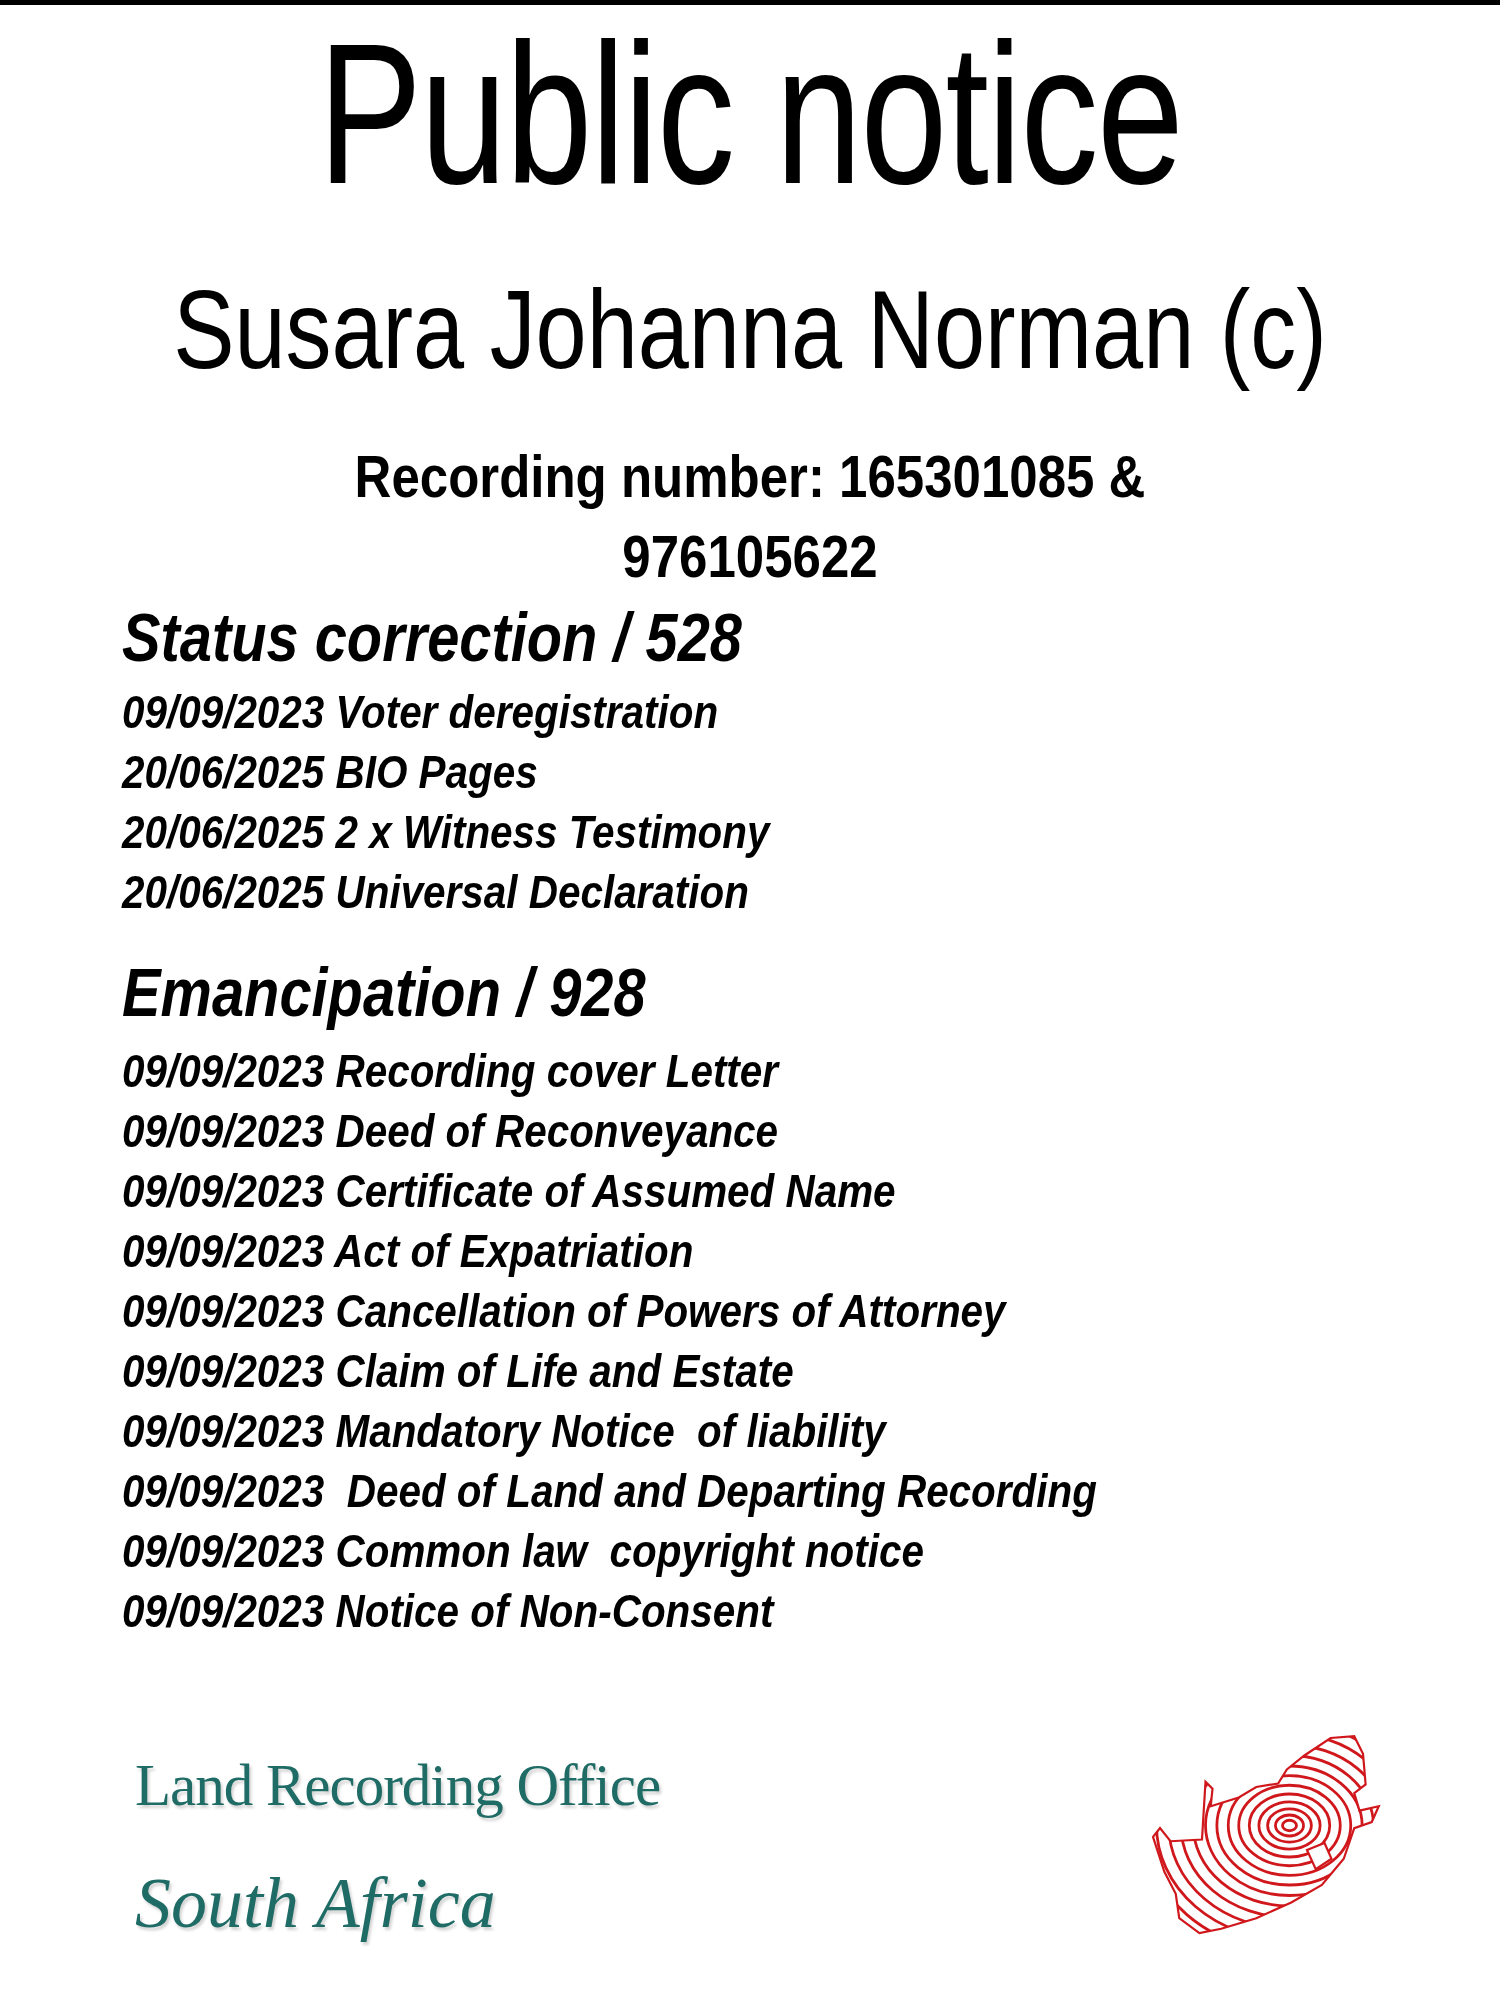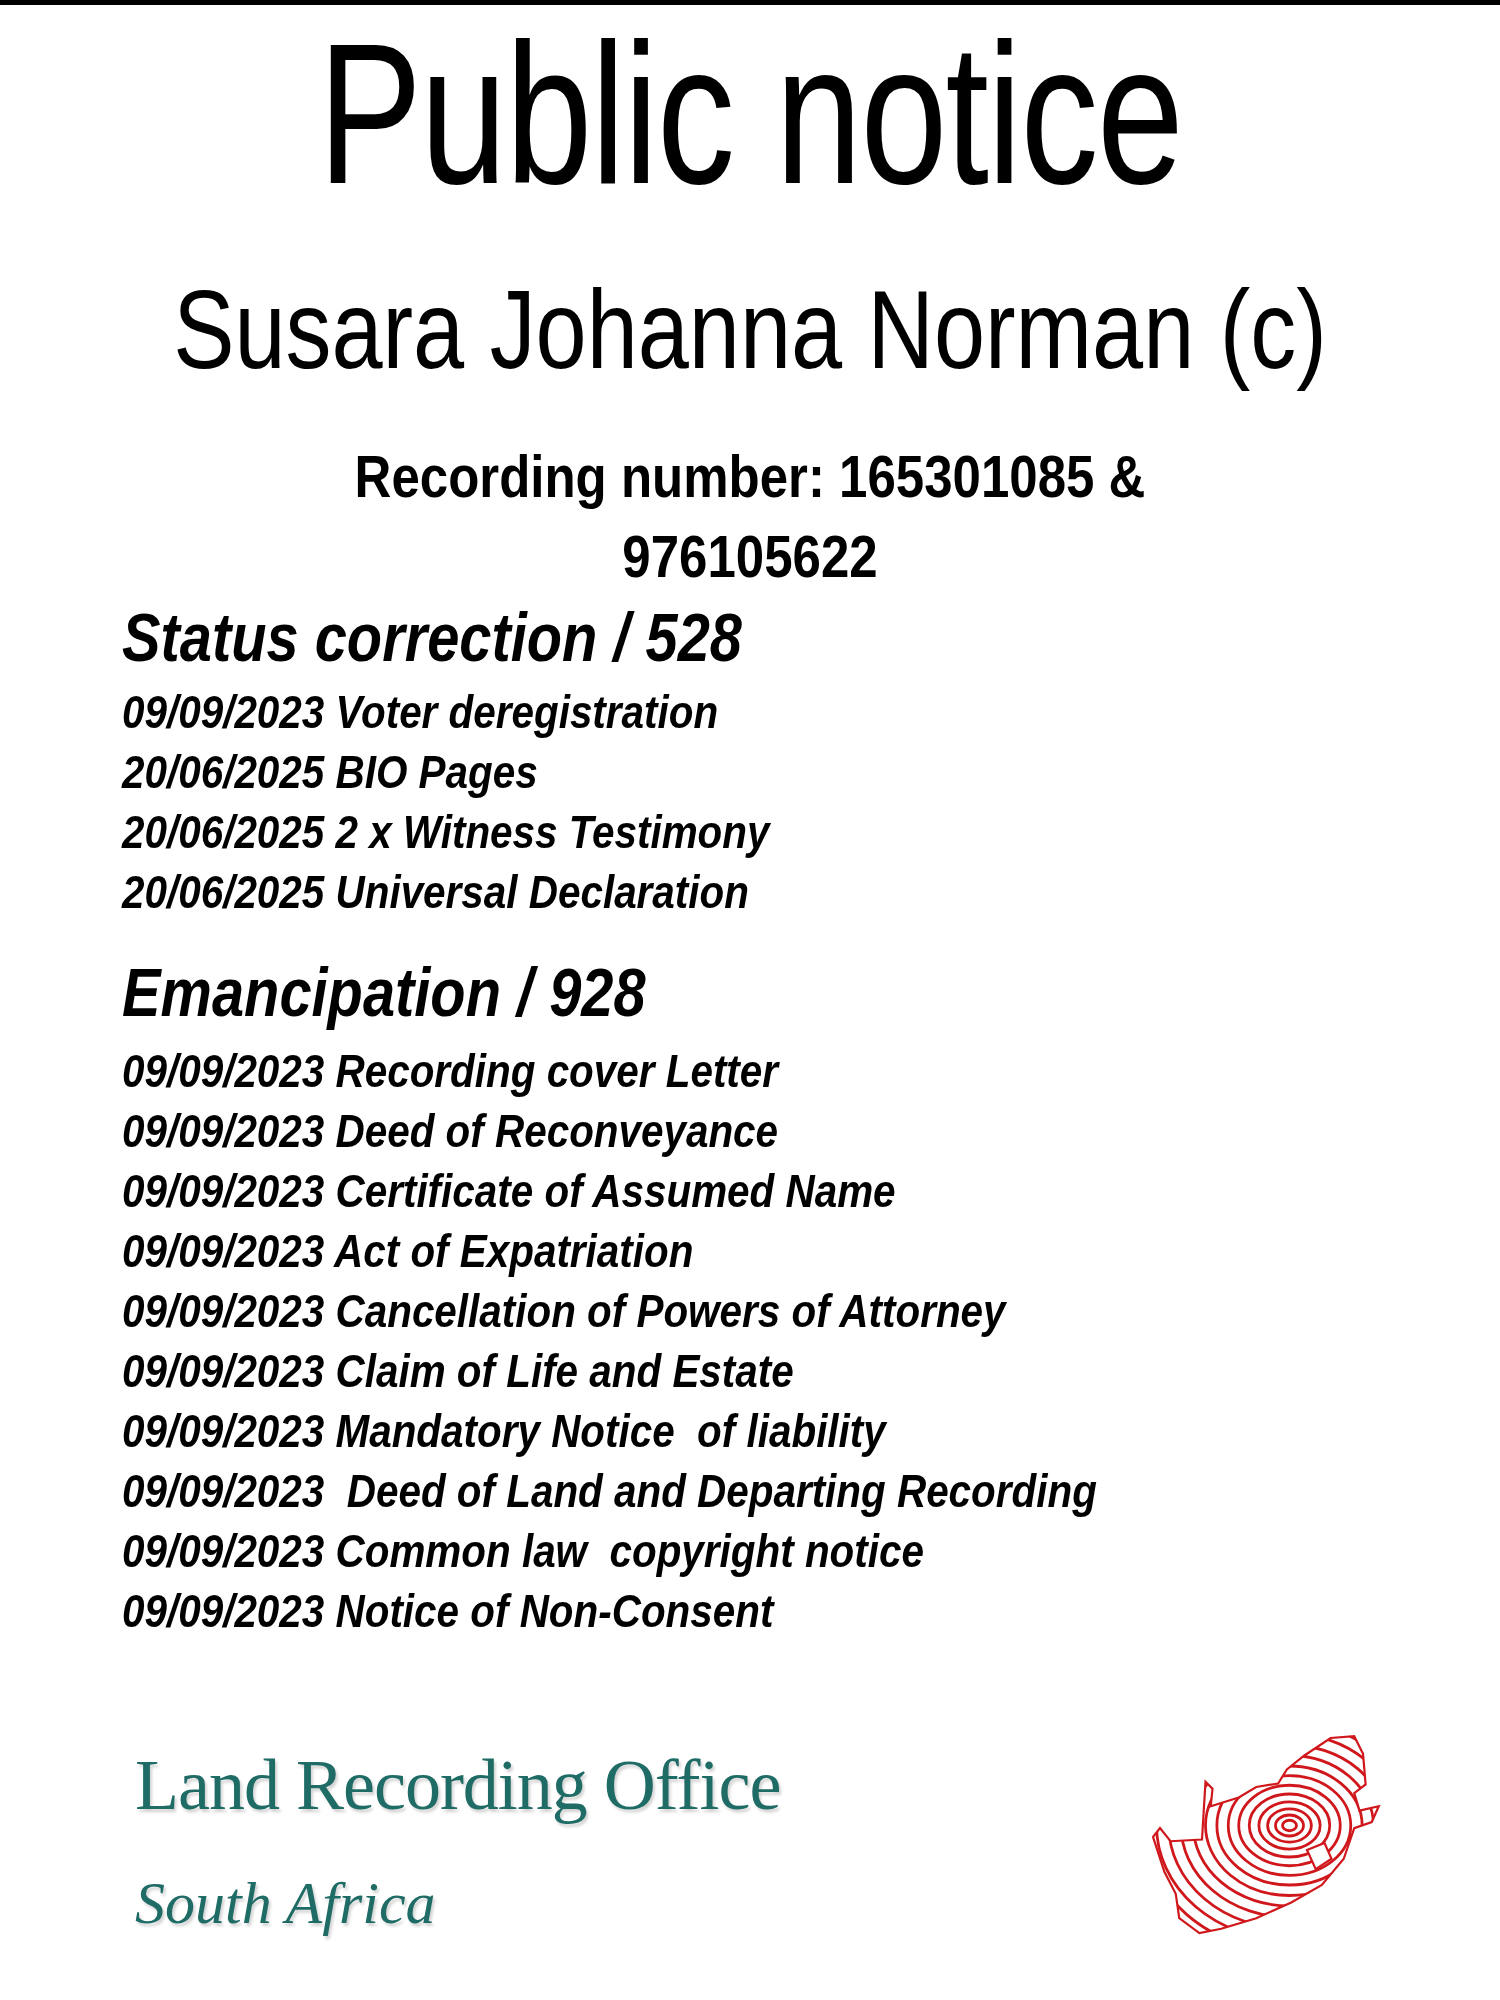--- a/index.html
+++ b/index.html
@@ -90,27 +90,27 @@
 
     .logo-block {
       position: absolute;
       left: 135px; top: 1735px;
       width: 1000px;
       color: #1f6b65;
       font-family: "Liberation Serif", serif;
       text-shadow: 2px 3px 3px rgba(0,0,0,0.18);
     }
     .logo-line1 {
-      font-size: 72px;
+      font-size: 59px;
       line-height: 100px;
       white-space: nowrap;
       letter-spacing: -1px;
     }
     .logo-line2 {
-      font-size: 60px;
+      font-size: 72px;
       line-height: 100px;
       font-style: italic;
       white-space: nowrap;
       margin-top: 18px;
     }
     .map-logo {
       position: absolute;
       left: 1125px; top: 1715px;
       width: 280px;
       height: 270px;

